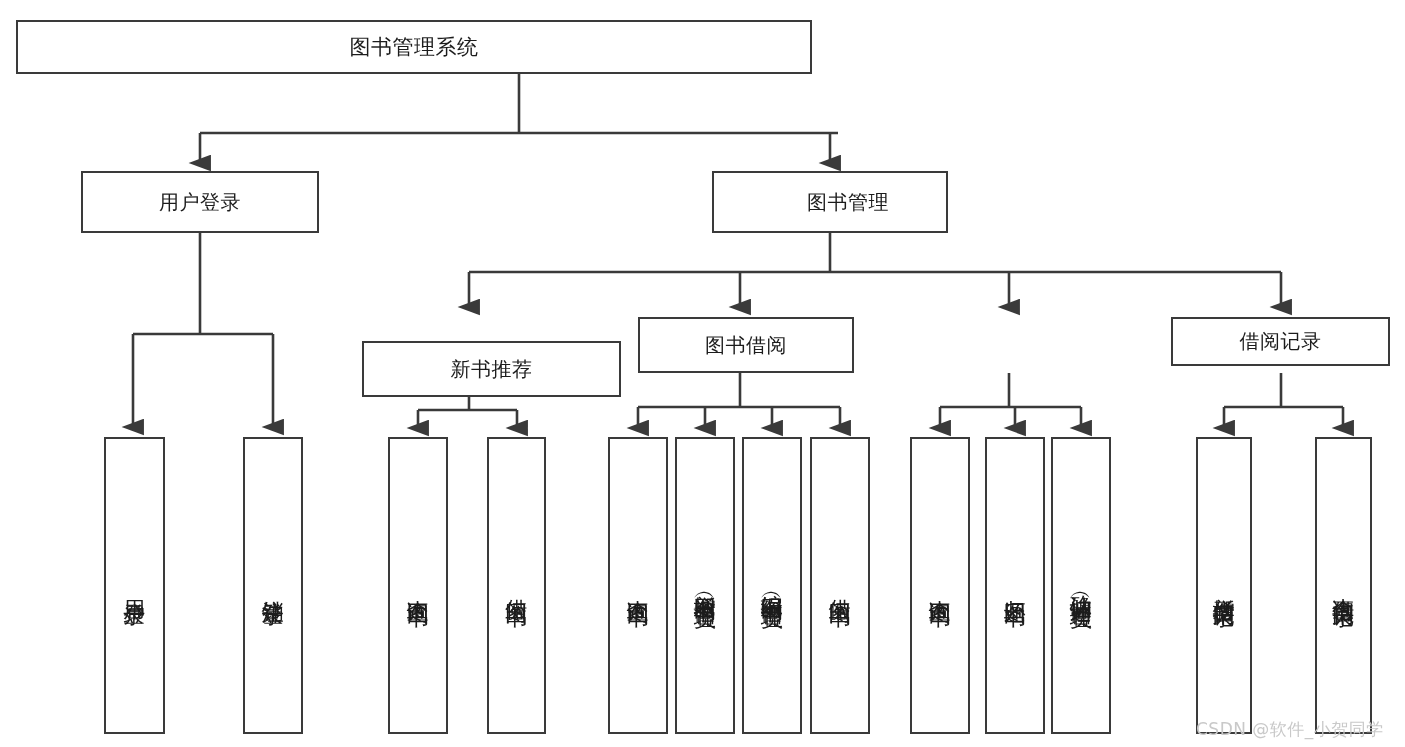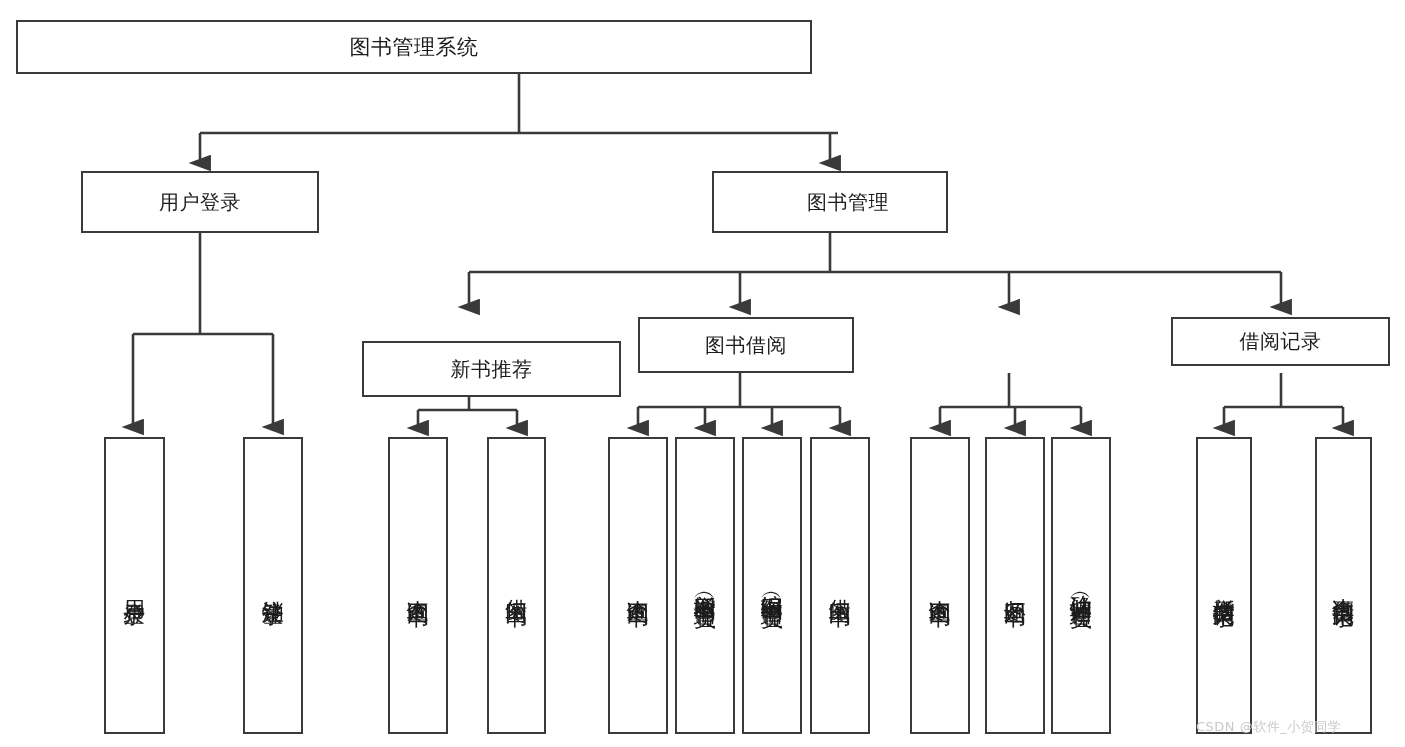--- a/index.html
+++ b/index.html
@@ -52,21 +52,21 @@
   .node-leaf .label {
     writing-mode: vertical-rl;
     text-orientation: upright;
     font-size: 22px;
     line-height: 1.24;
     letter-spacing: 2px;
     white-space: nowrap;
   }
   #watermark {
     position: absolute;
-    font-size: 13px;
+    font-size: 17px;
     color: #c9c9c9;
     white-space: nowrap;
     letter-spacing: 0.5px;
     user-select: none;
   }
 </style>
 </head>
 <body>
 
 <div id="diagram-root">

